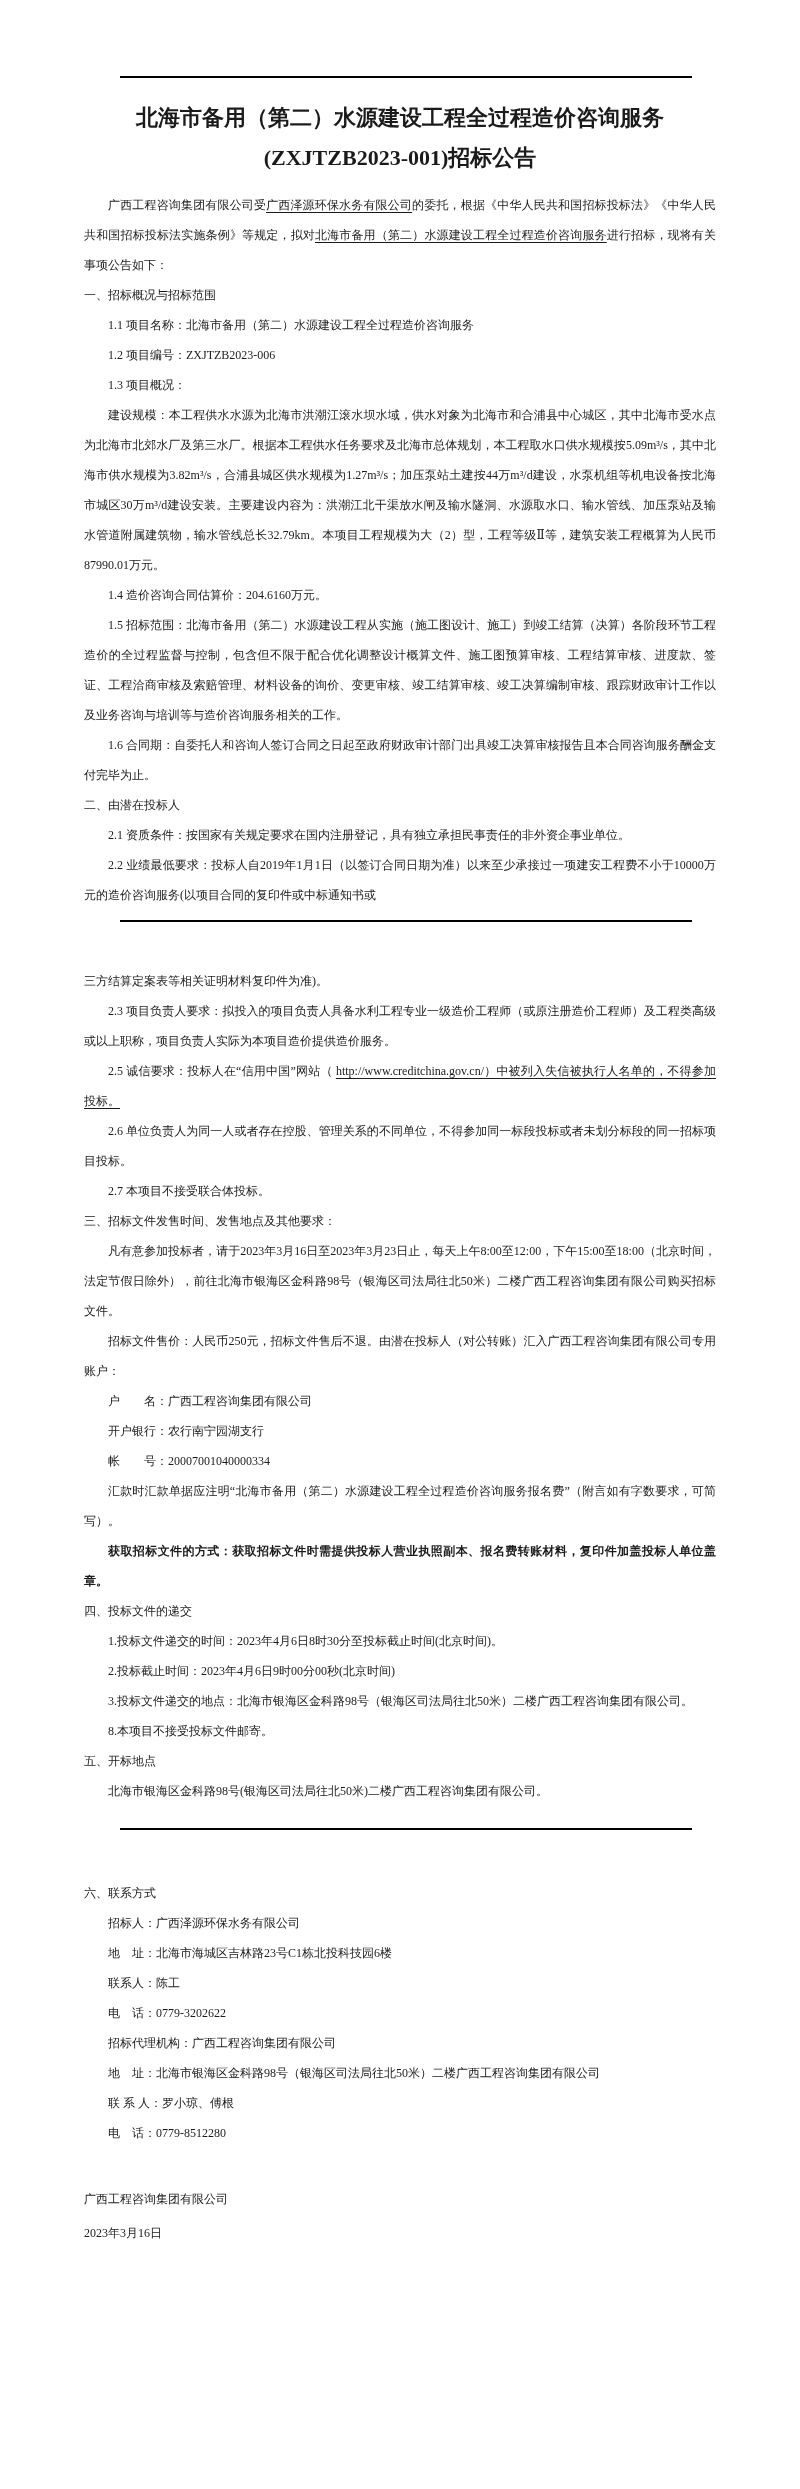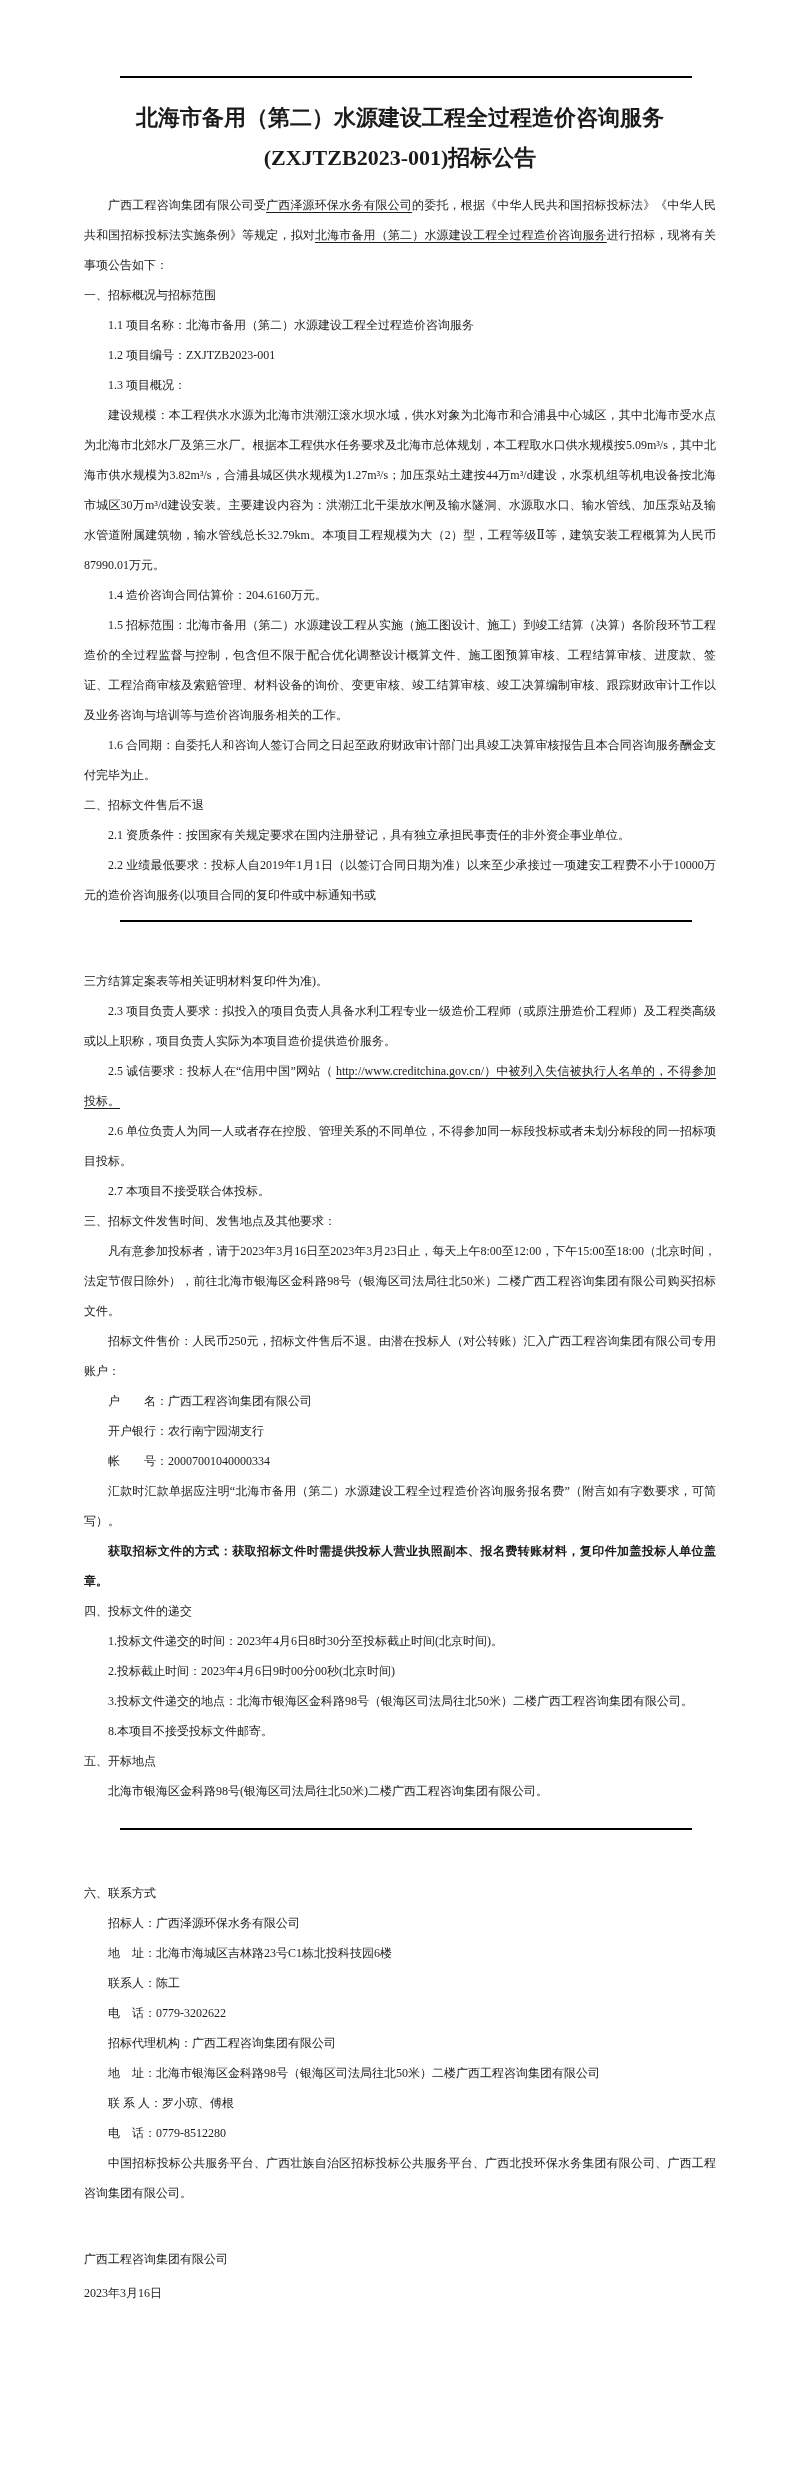--- a/index.html
+++ b/index.html
@@ -57,28 +57,28 @@
 
   <div class="doc-title">
     <div>北海市备用（第二）水源建设工程全过程造价咨询服务</div>
     <div>(ZXJTZB2023-001)招标公告</div>
   </div>
 
   <p><span>广西工程咨询集团有限公司受</span><span class="u">广西泽源环保水务有限公司</span><span>的委托，根据《中华人民共和国招标投标法》《中华人民共和国招标投标法实施条例》等规定，拟对</span><span class="u">北海市备用（第二）水源建设工程全过程造价咨询服务</span><span>进行招标，现将有关事项公告如下：</span></p>
 
   <p class="h">一、招标概况与招标范围</p>
   <p>1.1 项目名称：北海市备用（第二）水源建设工程全过程造价咨询服务</p>
-  <p>1.2 项目编号：ZXJTZB2023-001</p>
+  <p>1.2 项目编号：ZXJTZB2023-006</p>
   <p>1.3 项目概况：</p>
   <p>建设规模：本工程供水水源为北海市洪潮江滚水坝水域，供水对象为北海市和合浦县中心城区，其中北海市受水点为北海市北郊水厂及第三水厂。根据本工程供水任务要求及北海市总体规划，本工程取水口供水规模按5.09m³/s，其中北海市供水规模为3.82m³/s，合浦县城区供水规模为1.27m³/s；加压泵站土建按44万m³/d建设，水泵机组等机电设备按北海市城区30万m³/d建设安装。主要建设内容为：洪潮江北干渠放水闸及输水隧洞、水源取水口、输水管线、加压泵站及输水管道附属建筑物，输水管线总长32.79km。本项目工程规模为大（2）型，工程等级Ⅱ等，建筑安装工程概算为人民币87990.01万元。</p>
   <p>1.4 造价咨询合同估算价：204.6160万元。</p>
   <p>1.5 招标范围：北海市备用（第二）水源建设工程从实施（施工图设计、施工）到竣工结算（决算）各阶段环节工程造价的全过程监督与控制，包含但不限于配合优化调整设计概算文件、施工图预算审核、工程结算审核、进度款、签证、工程洽商审核及索赔管理、材料设备的询价、变更审核、竣工结算审核、竣工决算编制审核、跟踪财政审计工作以及业务咨询与培训等与造价咨询服务相关的工作。</p>
   <p>1.6 合同期：自委托人和咨询人签订合同之日起至政府财政审计部门出具竣工决算审核报告且本合同咨询服务酬金支付完毕为止。</p>
 
-  <p class="h">二、招标文件售后不退</p>
+  <p class="h">二、由潜在投标人</p>
   <p>2.1 资质条件：按国家有关规定要求在国内注册登记，具有独立承担民事责任的非外资企事业单位。</p>
   <p>2.2 业绩最低要求：投标人自2019年1月1日（以签订合同日期为准）以来至少承接过一项建安工程费不小于10000万元的造价咨询服务(以项目合同的复印件或中标通知书或</p>
 
   <hr class="rule rule-break1">
 
   <p class="noindent">三方结算定案表等相关证明材料复印件为准)。</p>
   <p>2.3 项目负责人要求：拟投入的项目负责人具备水利工程专业一级造价工程师（或原注册造价工程师）及工程类高级或以上职称，项目负责人实际为本项目造价提供造价服务。</p>
   <p><span>2.5 诚信要求：投标人在“信用中国”网站（ </span><span class="u">http://www.creditchina.gov.cn/）中被列入失信被执行人名单的，不得参加投标。</span></p>
   <p>2.6 单位负责人为同一人或者存在控股、管理关系的不同单位，不得参加同一标段投标或者未划分标段的同一招标项目投标。</p>
   <p>2.7 本项目不接受联合体投标。</p>
@@ -106,20 +106,19 @@
   <p class="h">六、联系方式</p>
   <p>招标人：广西泽源环保水务有限公司</p>
   <p>地　址：北海市海城区吉林路23号C1栋北投科技园6楼</p>
   <p>联系人：陈工</p>
   <p>电　话：0779-3202622</p>
   <p>招标代理机构：广西工程咨询集团有限公司</p>
   <p>地　址：北海市银海区金科路98号（银海区司法局往北50米）二楼广西工程咨询集团有限公司</p>
   <p>联 系 人：罗小琼、傅根</p>
   <p>电　话：0779-8512280</p>
 
-  <p>中国招标投标公共服务平台、广西壮族自治区招标投标公共服务平台、广西北投环保水务集团有限公司、广西工程咨询集团有限公司。</p>
 
   <div class="footer">
     <p>广西工程咨询集团有限公司</p>
     <p>2023年3月16日</p>
   </div>
 
 </div>
 
 </body></html>

